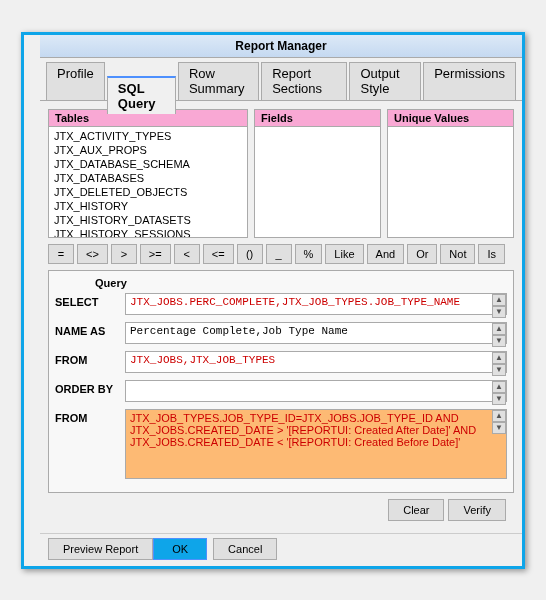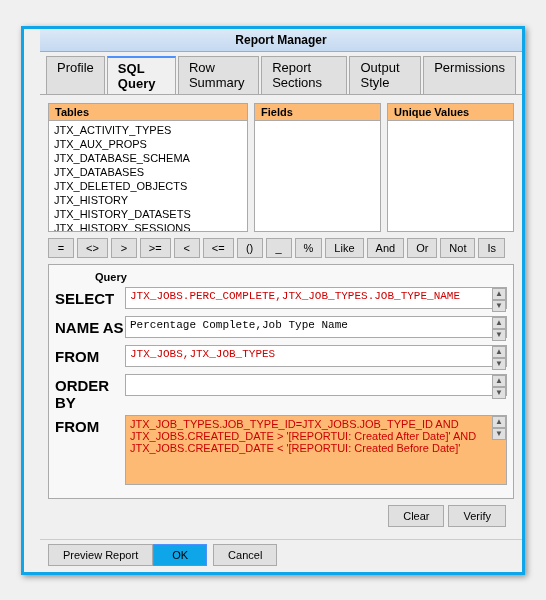--- a/index.html
+++ b/index.html
@@ -44,39 +44,39 @@
       border: 1px solid #aaa;
       border-bottom: none;
       cursor: pointer;
       color: #000;
     }
     .tab.active {
       background: #f0f0f0;
       font-weight: bold;
       border-top: 2px solid #4d90fe;
       position: relative;
-      top: 0;
+      top: 14px;
       z-index: 1;
     }
     .content {
       padding: 8px;
       background: #f0f0f0;
     }
     .top-section {
       display: flex;
       gap: 6px;
       margin-bottom: 6px;
     }
     .panel {
       border: 1px solid #aaa;
       background: #fff;
       flex: 1;
     }
     .panel-title {
-      background: #fdba74;
+      background: #f9a8d4;
       border-bottom: 1px solid #aaa;
       padding: 2px 6px;
       font-size: 11px;
       font-weight: bold;
     }
     .tables-panel {
       width: 200px;
       flex: none;
     }
     .tables-list {
@@ -131,21 +131,21 @@
       margin-bottom: 4px;
       margin-left: 40px;
     }
     .query-row {
       display: flex;
       align-items: flex-start;
       margin-bottom: 4px;
     }
     .query-field-label {
       width: 70px;
-      font-size: 15px;
+      font-size: 11px;
       font-weight: bold;
       padding-top: 3px;
       color: #000;
       flex-shrink: 0;
     }
     .query-input-wrap {
       flex: 1;
       position: relative;
     }
     .query-input {

